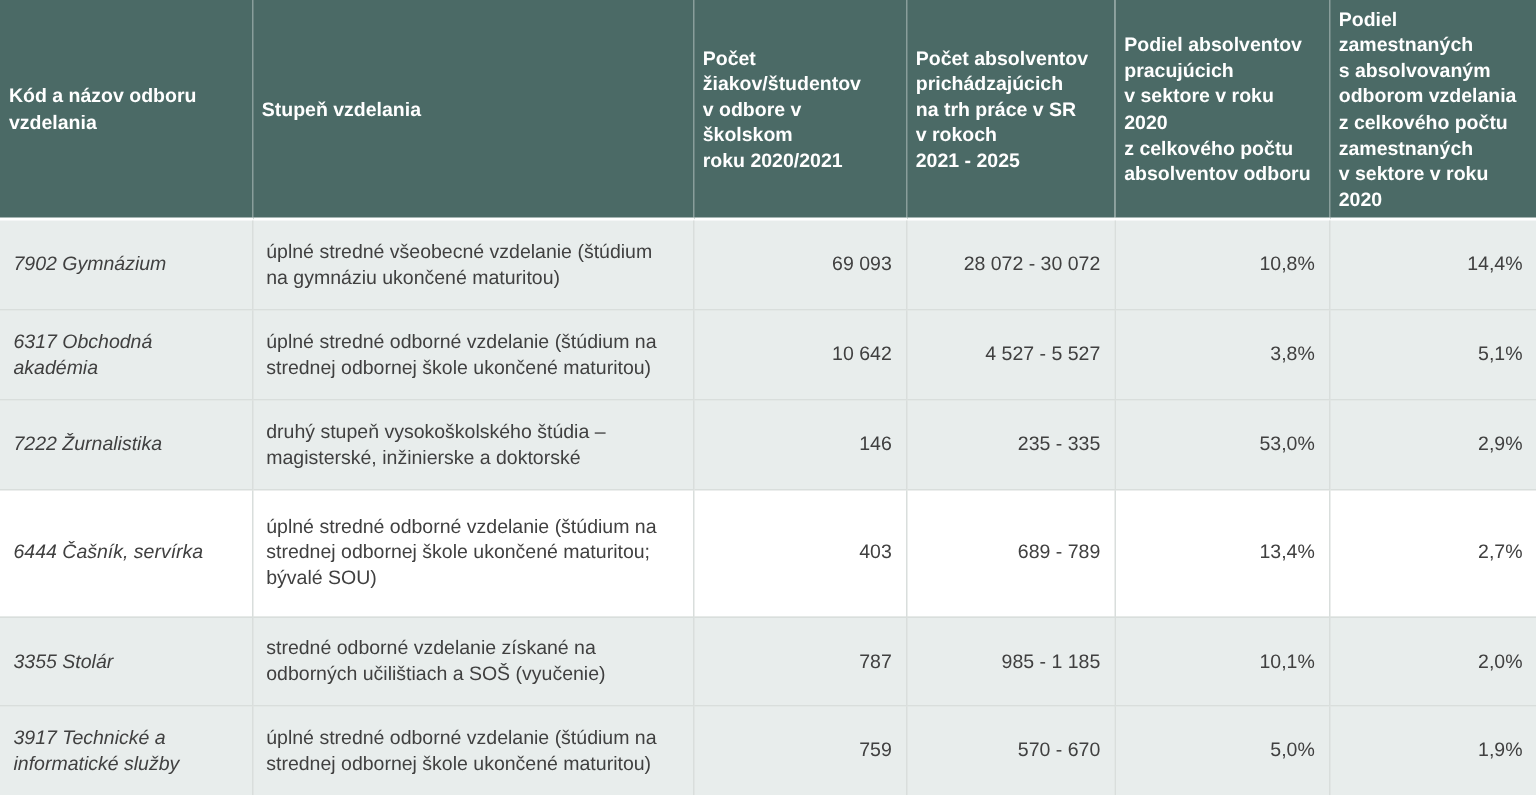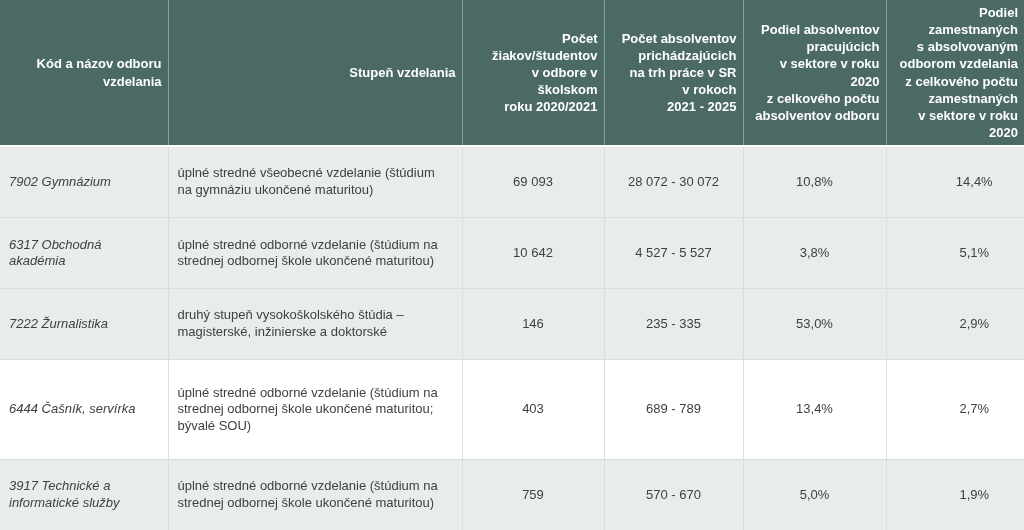--- a/index.html
+++ b/index.html
@@ -16,21 +16,21 @@
     table-layout: fixed;
   }
   
   thead tr { height: 107px; }
   th {
     background: #4b6a66;
     color: #ffffff;
     font-size: 13px;
     font-weight: bold;
     line-height: 1.32;
-    text-align: right;
+    text-align: left;
     vertical-align: middle;
     white-space: pre-line;
     padding: 4px 6px;
     border-left: 1px solid rgba(255,255,255,0.35);
     border-bottom: 2px solid #ffffff;
   }
   th:first-child { border-left: none; }
   
   td {
     font-size: 13px;
@@ -39,21 +39,21 @@
     vertical-align: middle;
     padding: 3px 9px;
     border: 1px solid #d9dedc;
     background: #ffffff;
   }
   tr.alt td { background: #e8edec; }
   td:first-child { border-left: none; font-style: italic; }
   td:last-child { border-right: none; padding-left: 47px; }
   tbody tr:last-child td { border-bottom: none; }
   td.c-left { text-align: left; }
-  td.c-num { text-align: center; }
+  td.c-num { text-align: right; }
 </style>
 </head>
 <body>
 
 <table class="edu-table">
   <colgroup>
     <col style="width:168px">
     <col style="width:294px">
     <col style="width:142px">
     <col style="width:139px">
@@ -114,20 +114,28 @@
     </tr>
     <tr>
       <td class="c-left">6444 Čašník, servírka</td>
       <td class="c-left">úplné stredné odborné vzdelanie (štúdium na strednej odbornej škole ukončené maturitou; bývalé SOU)</td>
       <td class="c-num">403</td>
       <td class="c-num">689 - 789</td>
       <td class="c-num">13,4%</td>
       <td class="c-num">2,7%</td>
     </tr>
     <tr class="alt">
+      <td class="c-left">3355 Stolár</td>
+      <td class="c-left">stredné odborné vzdelanie získané na odborných učilištiach a SOŠ (vyučenie)</td>
+      <td class="c-num">787</td>
+      <td class="c-num">985 - 1 185</td>
+      <td class="c-num">10,1%</td>
+      <td class="c-num">2,0%</td>
+    </tr>
+    <tr class="alt">
       <td class="c-left">3917 Technické a informatické služby</td>
       <td class="c-left">úplné stredné odborné vzdelanie (štúdium na strednej odbornej škole ukončené maturitou)</td>
       <td class="c-num">759</td>
       <td class="c-num">570 - 670</td>
       <td class="c-num">5,0%</td>
       <td class="c-num">1,9%</td>
     </tr>
 
   </tbody>
 </table>

